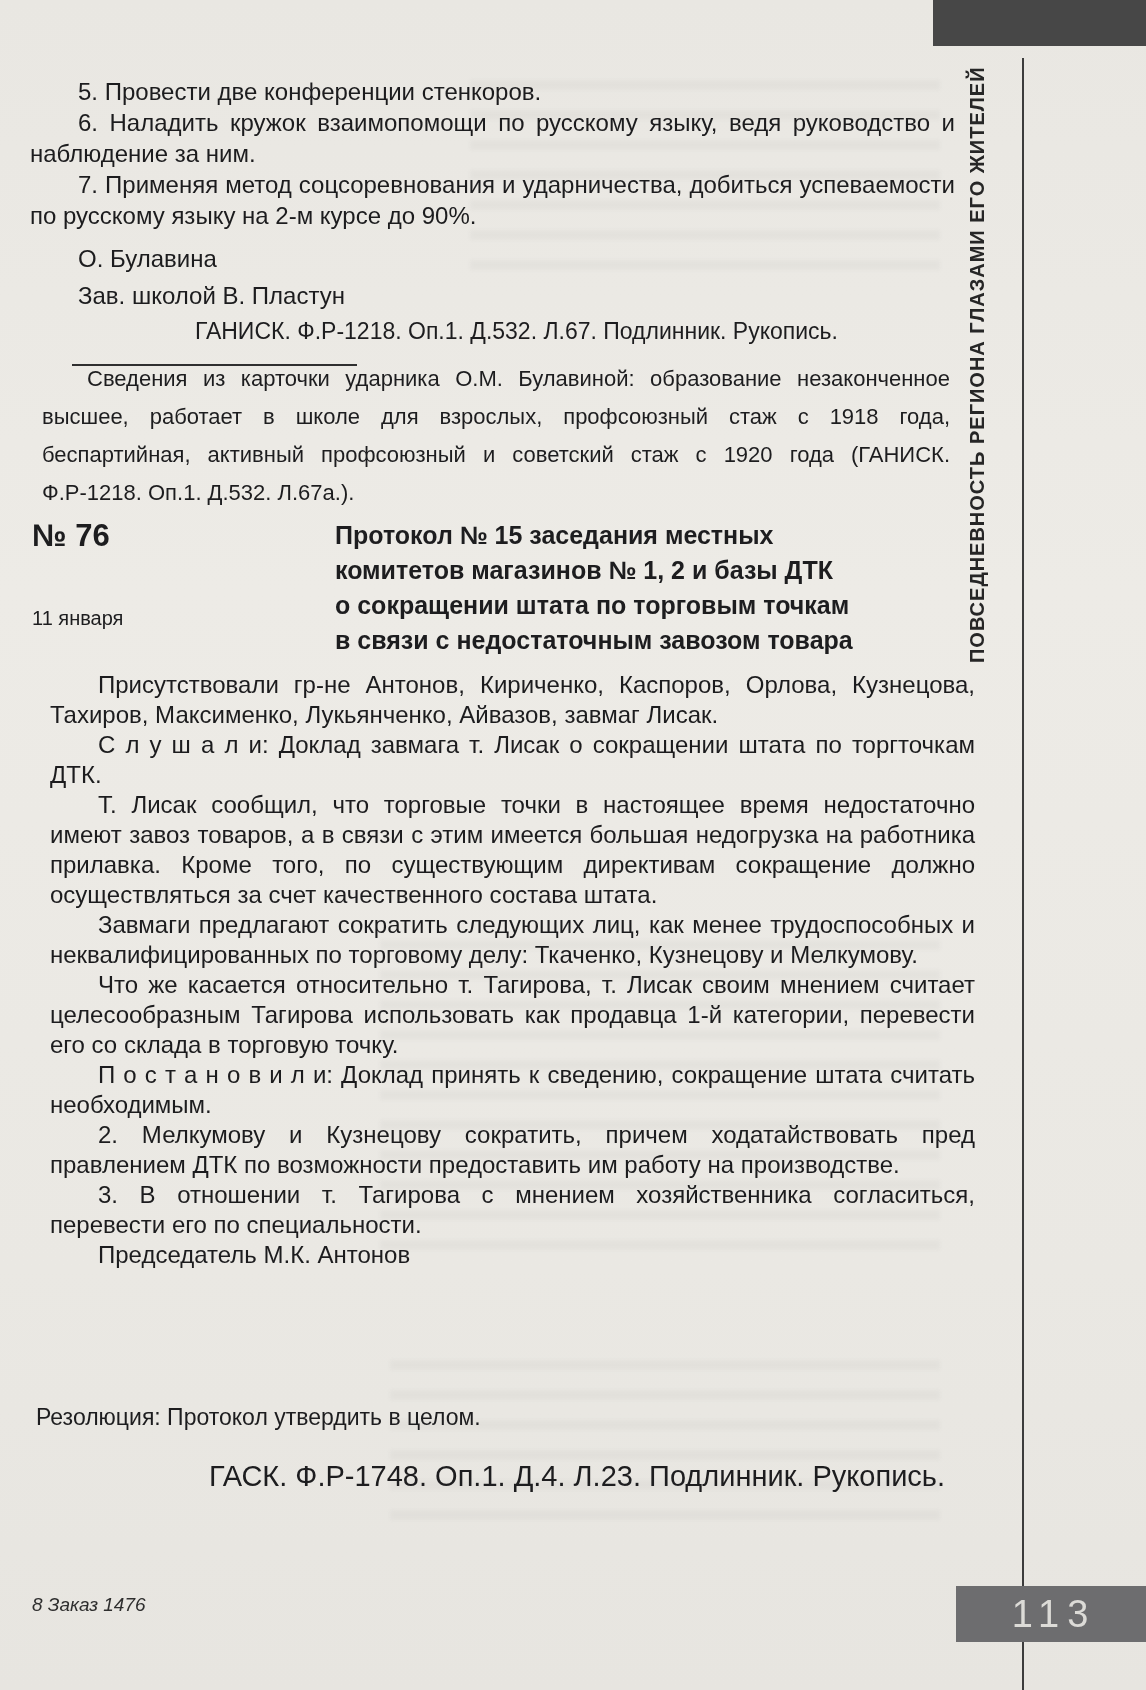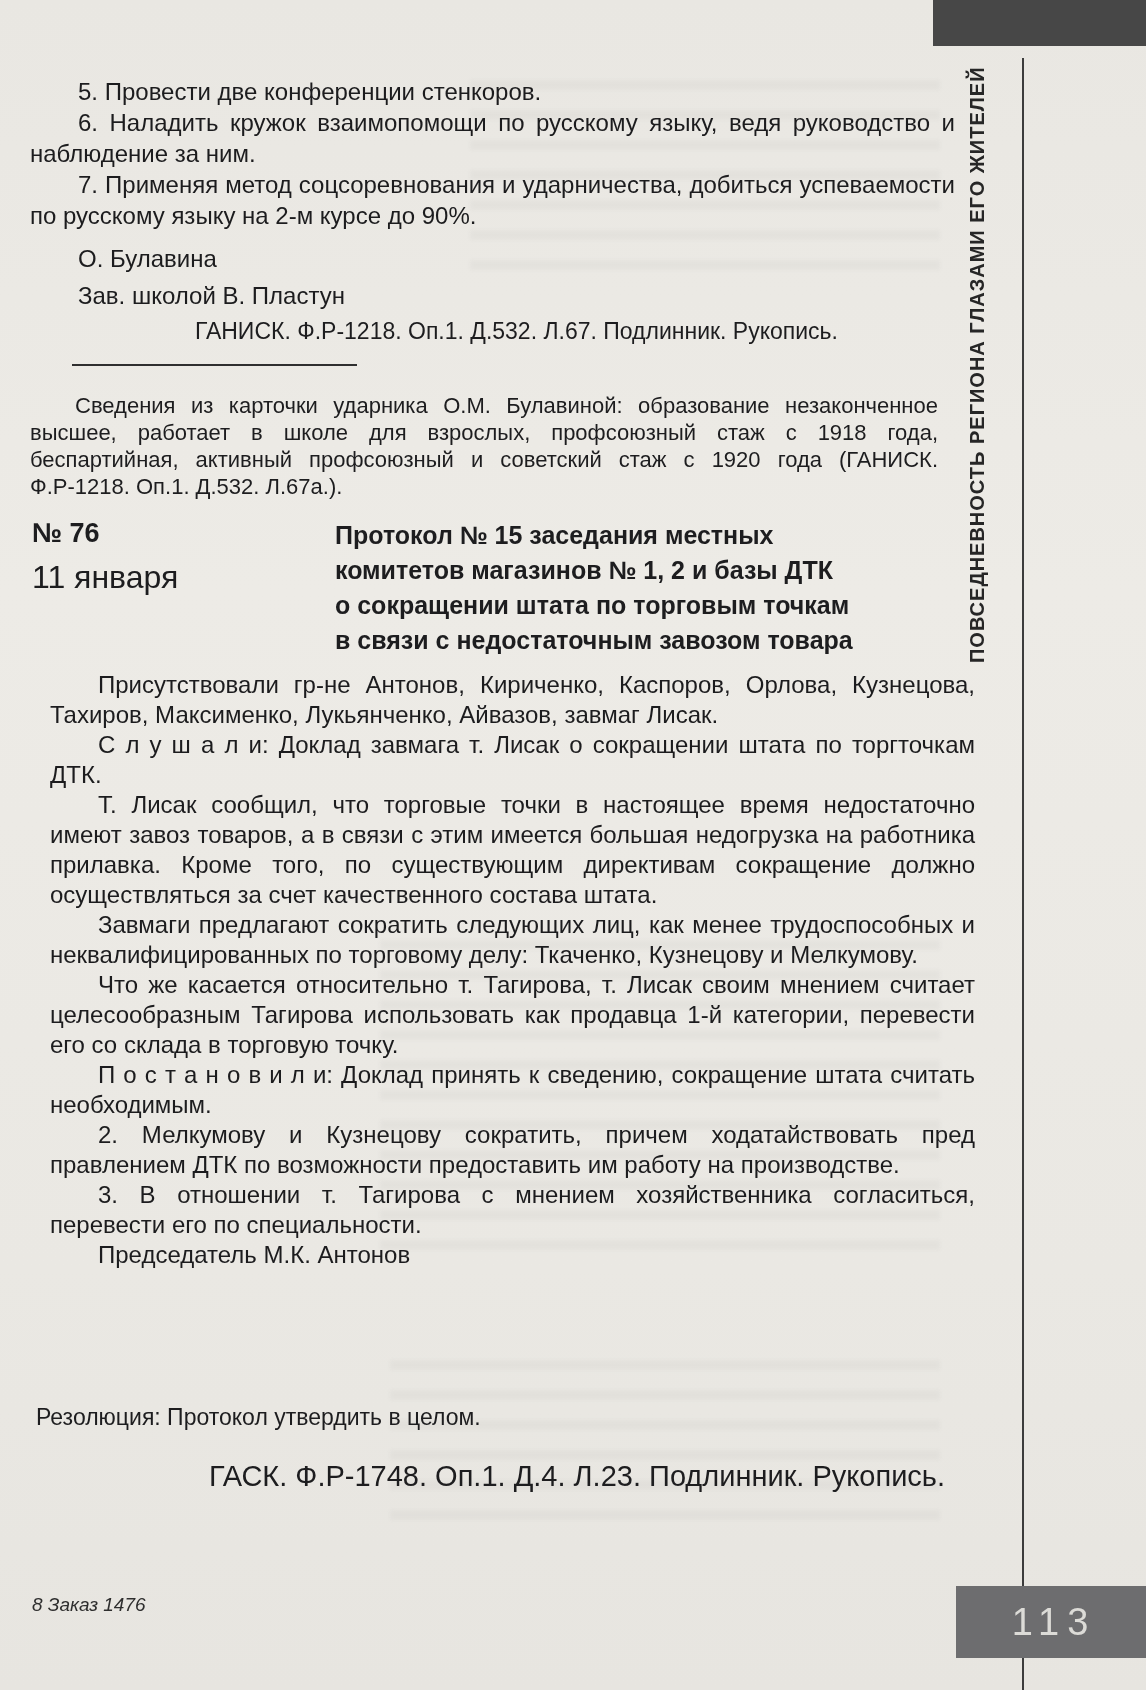--- a/index.html
+++ b/index.html
@@ -33,37 +33,37 @@
   .b { font-size:24px; line-height:31px; margin:0; text-align:justify; text-indent:48px; color:#1c1c1e; }
 
   .items { top:76px; }
   .sigs  { top:240px; }
   .sigs .b { line-height:37px; text-align:left; }
 
   .aref1 { top:318px; font-size:23px; text-indent:48px; text-align:center; }
 
   .fnrule { top:364px; left:42px; width:285px; height:2px; background:#2f2f2f; }
 
-  .footnote { top:392px; width:908px; font-size:22px; line-height:27px; text-align:justify; text-indent:45px; }
+  .footnote { top:360px; width:908px; font-size:22px; line-height:38px; text-align:justify; text-indent:45px;margin-left:12px; }
 
   .docmeta { top:518px; left:2px; width:280px; }
-  .docnum  { font-size:27px; font-weight:bold; margin-bottom:12px; }
-  .docdate { font-size:32px; line-height:32px; }
+  .docnum  { font-size:31px; font-weight:bold; margin-bottom:0; }
+  .docdate { font-size:20px; line-height:32px;margin-top:48px; }
 
   .doctitle { top:518px; left:305px; width:625px; font-weight:bold; font-size:25px; line-height:35px; }
 
   .docbody { top:670px;margin-left:20px; }
   .docbody .b { line-height:30px; }
 
   .resolution { top:1404px; left:6px; font-size:23px; text-align:left; }
   .aref2      { top:1460px; left:55px; font-size:29px; text-align:right; width:860px; }
 
   .printmark { position:absolute; left:32px; top:1594px; font-size:19px; color:#2e2e2e;font-style:italic; }
 
-  .pagebox { position:absolute; left:956px; top:1586px; width:190px; height:72px;
+  .pagebox { position:absolute; left:956px; top:1586px; width:190px; height:56px;
              background:#6d6d6f; color:#dcdbd7; display:flex; align-items:center; justify-content:center;
              font-size:38px; letter-spacing:8px;padding-left:6px; }
 </style>
 </head>
 <body>
 
 <div class="scan">
 
   <div class="ghost g1"></div>
   <div class="ghost g2"></div>

